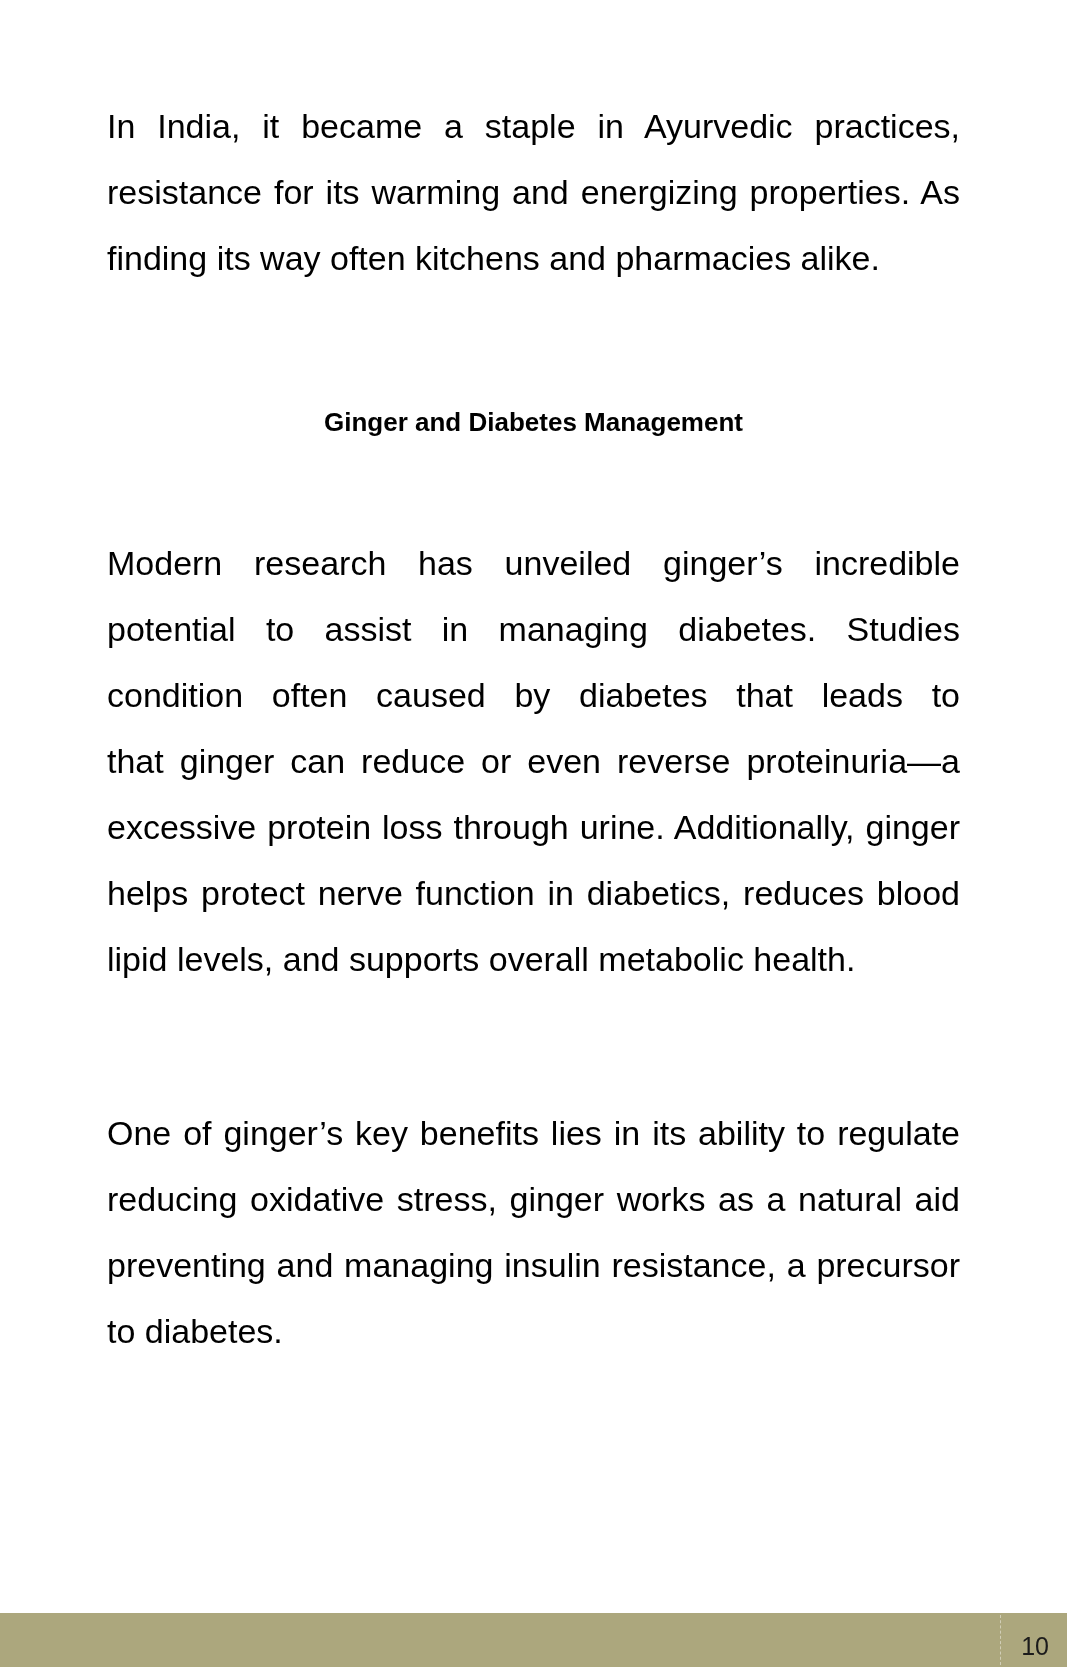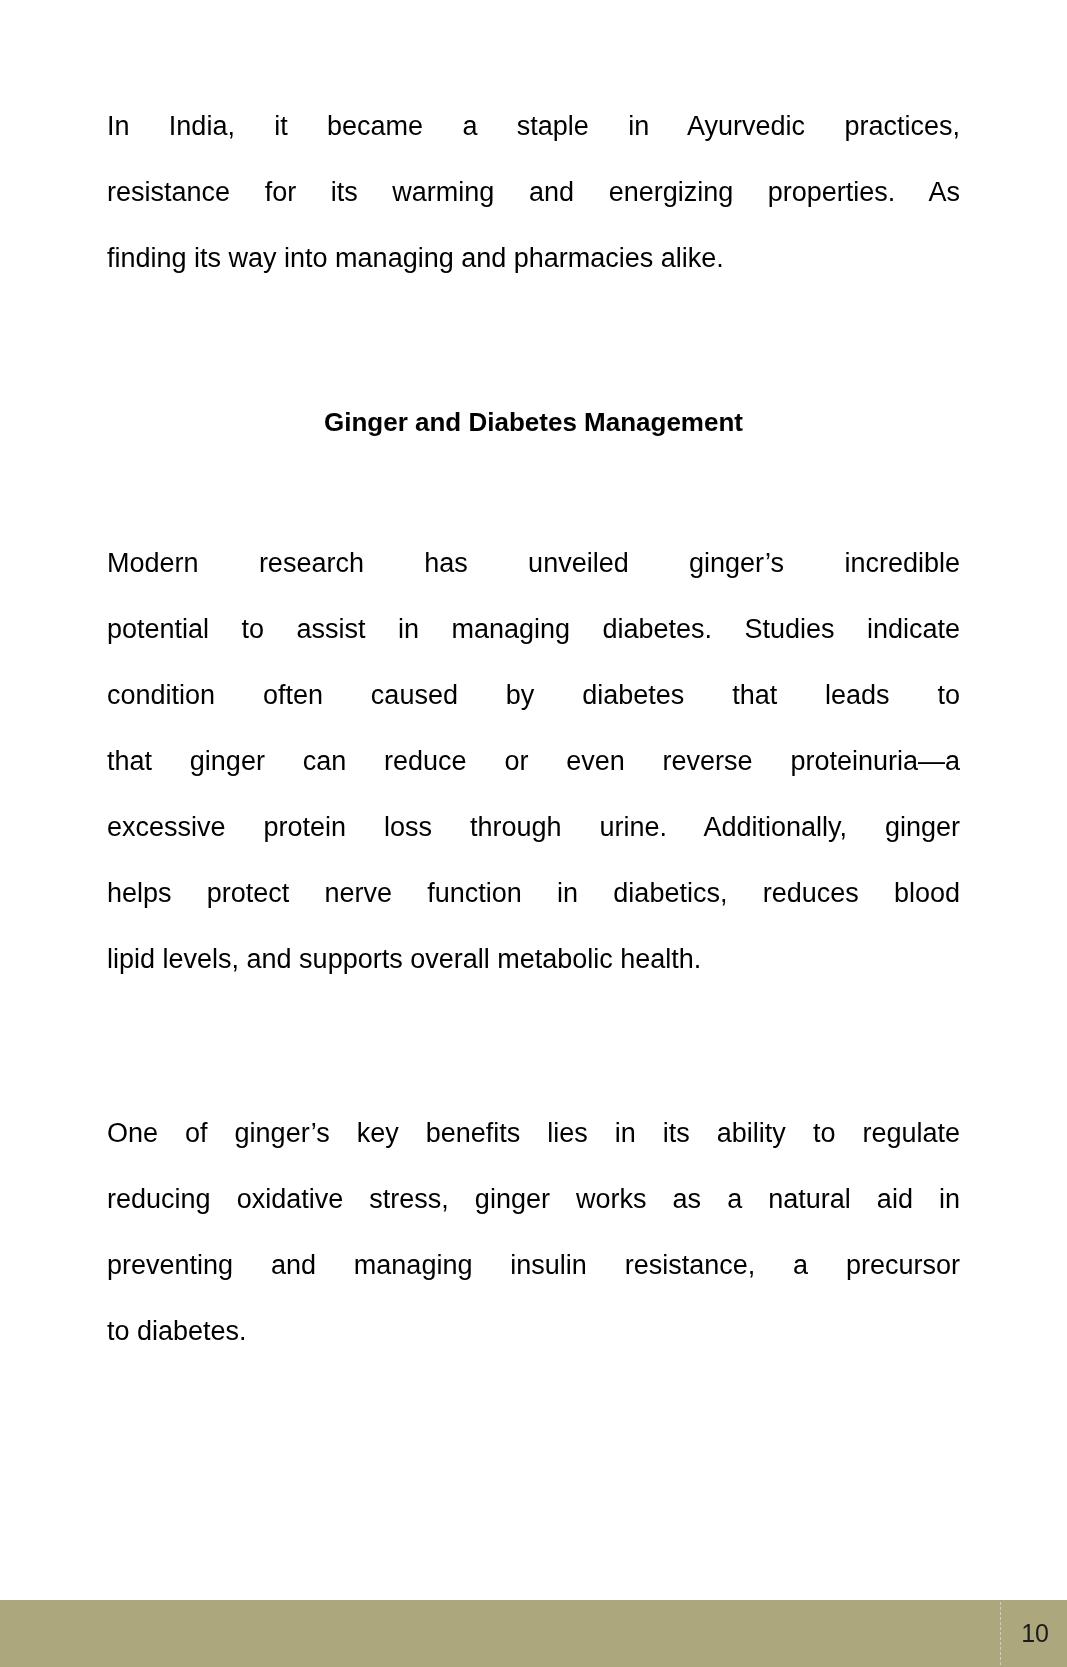--- a/index.html
+++ b/index.html
@@ -16,21 +16,21 @@
     font-family: "Liberation Sans", "DejaVu Sans", sans-serif;
     color: #000000;
   }
   .content {
     position: absolute;
     left: 107px;
     top: 93px;
     width: 853px;
   }
   .body-para {
-    font-size: 27px;
+    font-size: 34px;
     line-height: 66px;
     color: #000000;
   }
   .body-para .line {
     text-align: justify;
     text-align-last: justify;
     height: 66px;
     overflow: hidden;
   }
   .body-para .line.last-line {
@@ -45,21 +45,21 @@
     text-align: center;
     color: #000000;
   }
   .para-2 { margin-bottom: 0; }
   .para-3 { margin-top: 108px; }
   .footer-bar {
     position: absolute;
     left: 0;
     bottom: 0;
     width: 1067px;
-    height: 67px;
+    height: 54px;
   }
   .footer-divider {
     position: absolute;
     left: 1000px;
     top: 2px;
     bottom: 2px;
     width: 0;
     border-left: 1px dashed rgba(255,255,255,0.45);
   }
   .page-number {
@@ -76,21 +76,21 @@
 </head>
 <body>
 
 <div class="page">
 
   <div class="content">
 
     <div class="body-para para-1">
         <div class="line">In India, it became a staple in Ayurvedic practices,</div>
         <div class="line">resistance for its warming and energizing properties. As</div>
-        <div class="line last-line">finding its way into managing and pharmacies alike.</div>
+        <div class="line last-line">finding its way often kitchens and pharmacies alike.</div>
       </div>
 
     <div class="section-heading">Ginger and Diabetes Management</div>
 
     <div class="body-para para-2">
         <div class="line">Modern research has unveiled ginger’s incredible</div>
         <div class="line">potential to assist in managing diabetes. Studies indicate</div>
         <div class="line">condition often caused by diabetes that leads to</div>
         <div class="line">that ginger can reduce or even reverse proteinuria—a</div>
         <div class="line">excessive protein loss through urine. Additionally, ginger</div>

